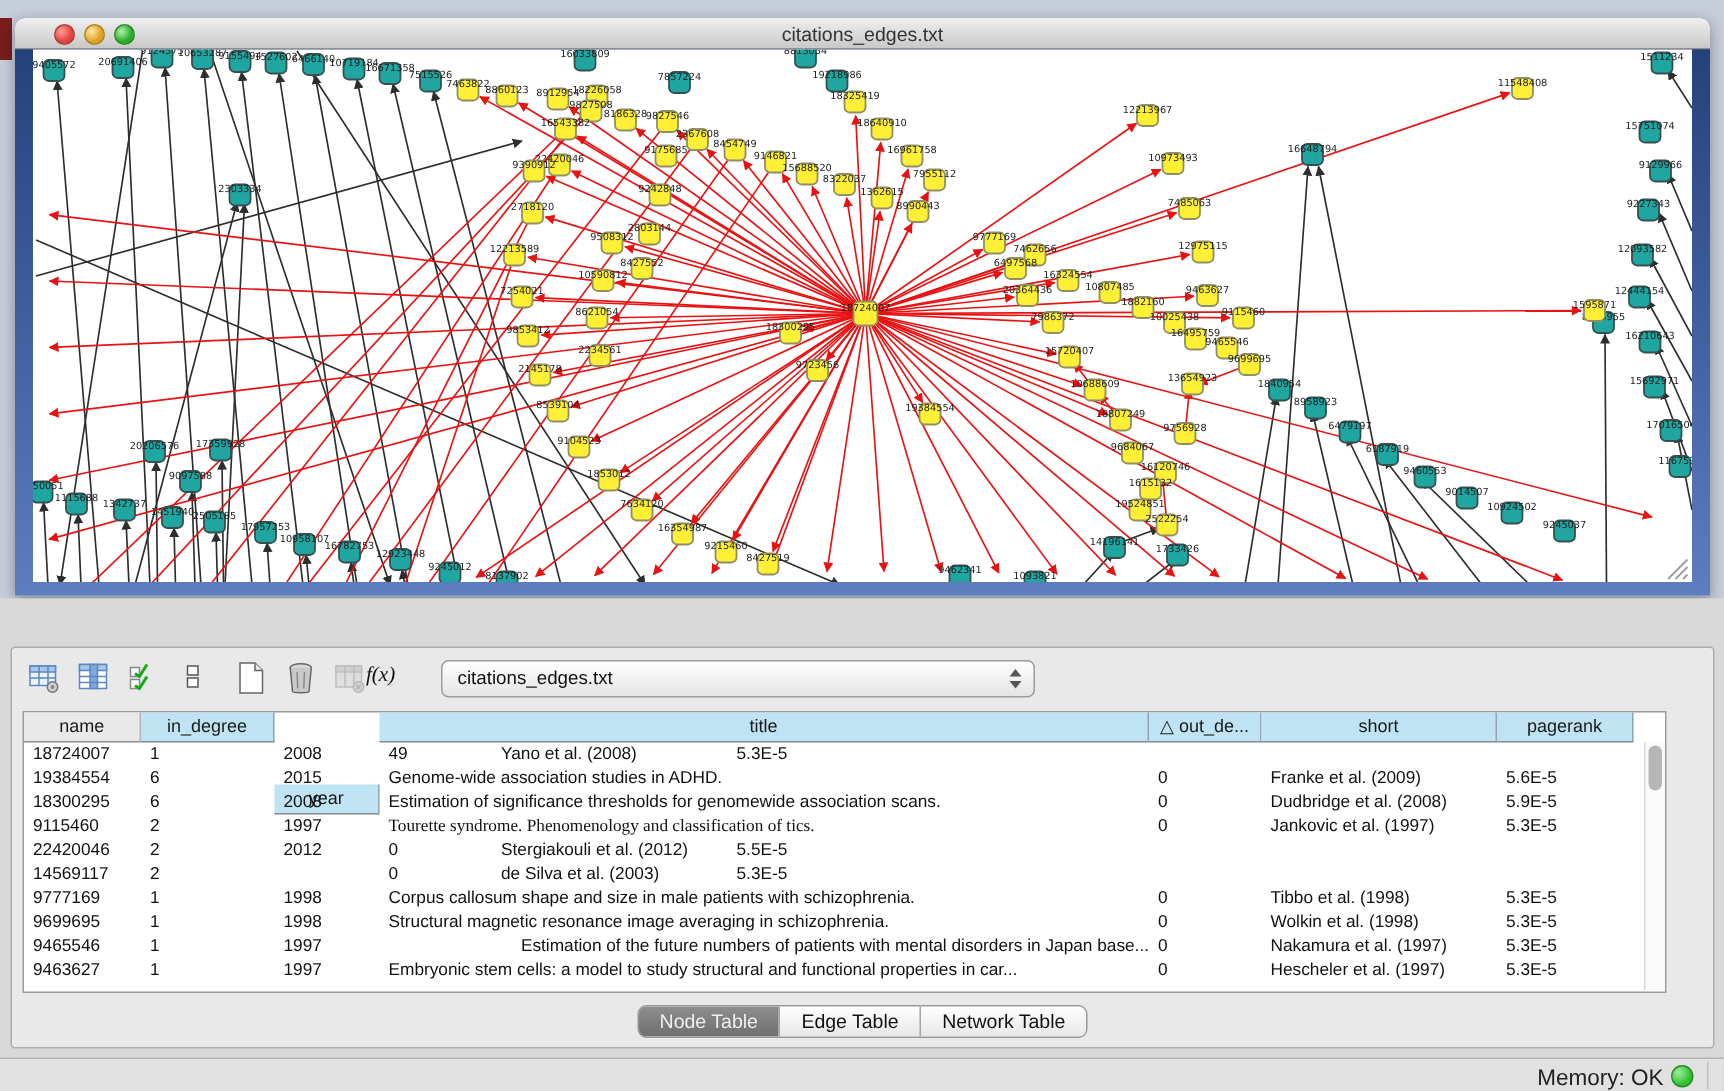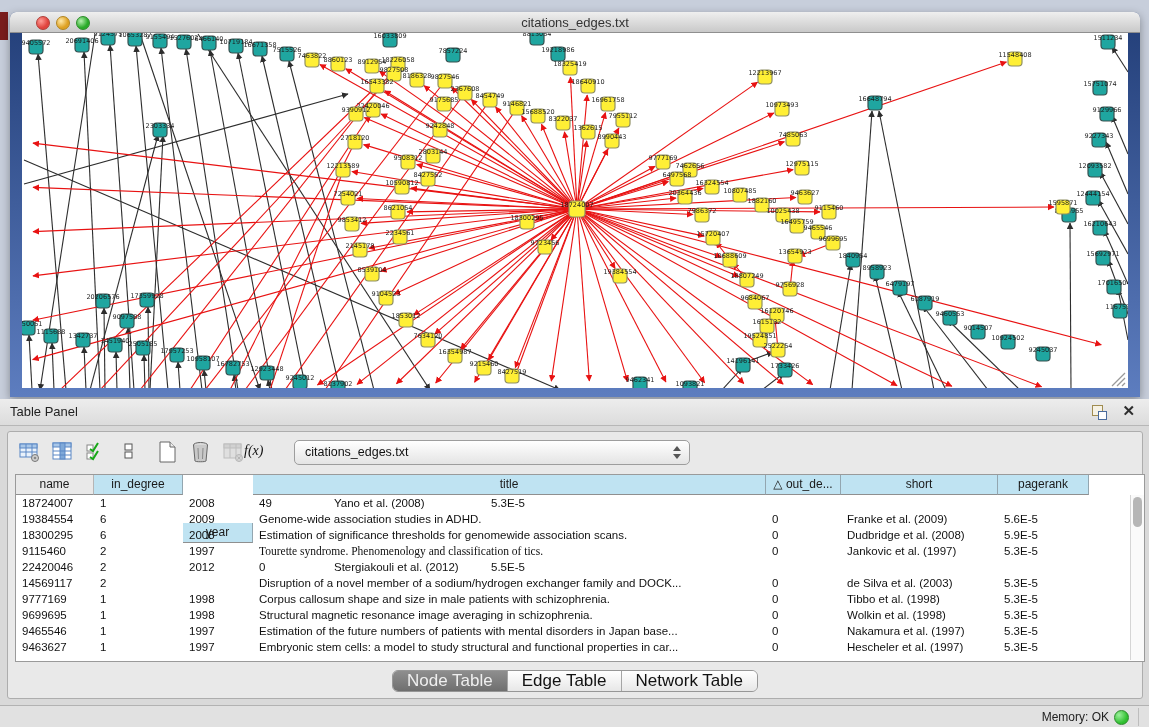--- a/index.html
+++ b/index.html
@@ -40,41 +40,41 @@
   #fx-btn{font-size:14px;font-style:italic;font-family:"Liberation Serif",serif;color:#111;padding-top:5px;}
   #table-combo{position:absolute;left:278px;top:2px;width:394px;height:23px;border:1px solid #9d9d9d;
     border-radius:5px;background:linear-gradient(#ffffff,#e4e4e4);}
   #combo-text{position:absolute;left:10px;top:4px;font-size:12.5px;color:#111;}
   #combo-arrows{position:absolute;right:8px;top:4px;width:9px;height:15px;}
   #combo-arrows .up{position:absolute;left:1px;top:1px;width:0;height:0;
     border-left:4px solid transparent;border-right:4px solid transparent;border-bottom:5px solid #555;}
   #combo-arrows .dn{position:absolute;left:1px;bottom:1px;width:0;height:0;
     border-left:4px solid transparent;border-right:4px solid transparent;border-top:5px solid #555;}
   
-  #tbl{position:absolute;left:7px;top:42px;width:1094px;height:186px;background:#fff;border:1px solid #9a9a9a;padding-left:34px;}
+  #tbl{position:absolute;left:7px;top:42px;width:1094px;height:186px;background:#fff;border:1px solid #9a9a9a;}
   #tbl-header{position:absolute;left:0;top:0;height:20px;width:1073px;display:flex;}
   .hcell{box-sizing:border-box;height:20px;border-right:1px solid #93a6b0;border-bottom:1px solid #8f8f8f;
     background:#bfe3f2;font-size:12px;color:#1a1a1a;text-align:center;line-height:19px;overflow:hidden;white-space:nowrap;}
   .hcell.gray{background:#e9e9e9;border-right:1px solid #b5b5b5;}
   #tbl-rows{position:absolute;left:0;top:20px;width:1073px;}
   .trow{display:flex;height:16px;}
   .tcell{box-sizing:border-box;padding-left:6px;font-size:11.5px;color:#111;line-height:16px;
     overflow:hidden;white-space:nowrap;}
   #tbl-scroll{position:absolute;right:0;top:20px;width:13px;height:165px;background:#fafafa;border-left:1px solid #d5d5d5;}
   #tbl-thumb{position:absolute;left:2px;top:2px;width:9px;height:30px;border-radius:5px;background:#b6b6b6;}
   
   #tabs{position:absolute;left:0;right:0;top:238px;height:21px;text-align:center;}
   #tabs-inner{display:inline-flex;border:1px solid #979797;border-radius:6px;overflow:hidden;height:20px;}
-  .tab{padding:0 14px;font-size:17px;line-height:20px;background:linear-gradient(#ffffff,#e7e7e7);
+  .tab{padding:0 14px;font-size:13px;line-height:20px;background:linear-gradient(#ffffff,#e7e7e7);
     color:#111;border-right:1px solid #a5a5a5;}
   .tab:last-child{border-right:none;}
   .tab.active{background:linear-gradient(#8e8e8e,#6f6f6f);color:#efefef;}
   
   #statusbar{position:absolute;left:0;top:705px;width:1149px;height:22px;background:#e1e1e1;border-top:1px solid #b2b2b2;}
-  #mem-label{position:absolute;right:40px;top:4px;font-size:12px;color:#222;}
+  #mem-label{position:absolute;right:40px;top:4px;font-size:15px;color:#222;}
   #mem-dot{position:absolute;right:20px;top:4px;width:13px;height:13px;border-radius:50%;
     background:radial-gradient(circle at 4px 4px,#9cf09c,#2fbf2f 65%);border:1px solid #2a8a2a;}
   #status-div{position:absolute;right:10px;top:2px;width:1px;height:18px;background:#bdbdbd;}
 </style>
 </head>
 <body>
 
 <div id="desktop">
   <div id="behind-sliver"></div>
 
@@ -507,28 +507,20 @@
           <line x1="1122" y1="384" x2="1125" y2="381"></line>
         </g>
       </svg>
     </div>
   </div>
 
   <div id="split-grip">▴</div>
 </div>
 
 <div id="table-panel">
-  <div id="tp-header">
-    <div id="tp-title">Table Panel</div>
-    <div id="tp-float">
-        <div class="sq1"></div>
-        <div class="sq2"></div>
-      </div>
-    <div id="tp-close">✕</div>
-  </div>
 
   <div id="tp-body">
     <div id="tp-toolbar">
       <div class="tb-btn" style="left:0">
         <svg width="22" height="22">
             <rect x="1" y="3" width="17" height="13" fill="#eaf2fb" stroke="#5b87c5"></rect>
           <rect x="1" y="3" width="17" height="4" fill="#a9c7e8" stroke="#5b87c5"></rect>
           <line x1="7" y1="3" x2="7" y2="16" stroke="#5b87c5"></line>
             <line x1="13" y1="3" x2="13" y2="16" stroke="#5b87c5"></line>
           <line x1="1" y1="11" x2="18" y2="11" stroke="#5b87c5"></line>
@@ -609,21 +601,21 @@
             <div class="tcell" style="width: 78px;">18724007</div>
             <div class="tcell" style="width: 89px;">1</div>
             <div class="tcell" style="width: 70px;">2008</div>
             <div class="tcell" style="width: 75px;">49</div>
             <div class="tcell" style="width: 157px;">Yano et al. (2008)</div>
             <div class="tcell" style="width: 91px;">5.3E-5</div>
           </div>
           <div class="trow">
             <div class="tcell" style="width: 78px;">19384554</div>
             <div class="tcell" style="width: 89px;">6</div>
-            <div class="tcell" style="width: 70px;">2009</div>
+            <div class="tcell" style="width: 70px;">2015</div>
             <div class="tcell" style="width: 513px;">Genome-wide association studies in ADHD.</div>
             <div class="tcell" style="width: 75px;">0</div>
             <div class="tcell" style="width: 157px;">Franke et al. (2009)</div>
             <div class="tcell" style="width: 91px;">5.6E-5</div>
           </div>
           <div class="trow">
             <div class="tcell" style="width: 78px;">18300295</div>
             <div class="tcell" style="width: 89px;">6</div>
             <div class="tcell" style="width: 70px;">2008</div>
             <div class="tcell" style="width: 513px;">Estimation of significance thresholds for genomewide association scans.</div>
@@ -645,21 +637,20 @@
             <div class="tcell" style="width: 89px;">2</div>
             <div class="tcell" style="width: 70px;">2012</div>
             <div class="tcell" style="width: 75px;">0</div>
             <div class="tcell" style="width: 157px;">Stergiakouli et al. (2012)</div>
             <div class="tcell" style="width: 91px;">5.5E-5</div>
           </div>
           <div class="trow">
             <div class="tcell" style="width: 78px;">14569117</div>
             <div class="tcell" style="width: 89px;">2</div>
             <div class="tcell" style="width: 70px; margin-top: 32px;">2003</div>
-            <div class="tcell" style="width: 513px;">Disruption of a novel member of a sodium/hydrogen exchanger family and DOCK...</div>
             <div class="tcell" style="width: 75px;">0</div>
             <div class="tcell" style="width: 157px;">de Silva et al. (2003)</div>
             <div class="tcell" style="width: 91px;">5.3E-5</div>
           </div>
           <div class="trow">
             <div class="tcell" style="width: 78px;">9777169</div>
             <div class="tcell" style="width: 89px;">1</div>
             <div class="tcell" style="width: 70px;">1998</div>
             <div class="tcell" style="width: 513px;">Corpus callosum shape and size in male patients with schizophrenia.</div>
             <div class="tcell" style="width: 75px;">0</div>
@@ -672,21 +663,21 @@
             <div class="tcell" style="width: 70px;">1998</div>
             <div class="tcell" style="width: 513px;">Structural magnetic resonance image averaging in schizophrenia.</div>
             <div class="tcell" style="width: 75px;">0</div>
             <div class="tcell" style="width: 157px;">Wolkin et al. (1998)</div>
             <div class="tcell" style="width: 91px;">5.3E-5</div>
           </div>
           <div class="trow">
             <div class="tcell" style="width: 78px;">9465546</div>
             <div class="tcell" style="width: 89px;">1</div>
             <div class="tcell" style="width: 70px;">1997</div>
-            <div class="tcell" style="width: 513px;">Estimation of the future numbers of patients with mental disorders in Japan base...</div>
+            <div class="tcell" style="width: 513px; text-align: right;">Estimation of the future numbers of patients with mental disorders in Japan base...</div>
             <div class="tcell" style="width: 75px;">0</div>
             <div class="tcell" style="width: 157px;">Nakamura et al. (1997)</div>
             <div class="tcell" style="width: 91px;">5.3E-5</div>
           </div>
           <div class="trow">
             <div class="tcell" style="width: 78px;">9463627</div>
             <div class="tcell" style="width: 89px;">1</div>
             <div class="tcell" style="width: 70px;">1997</div>
             <div class="tcell" style="width: 513px;">Embryonic stem cells: a model to study structural and functional properties in car...</div>
             <div class="tcell" style="width: 75px;">0</div>

